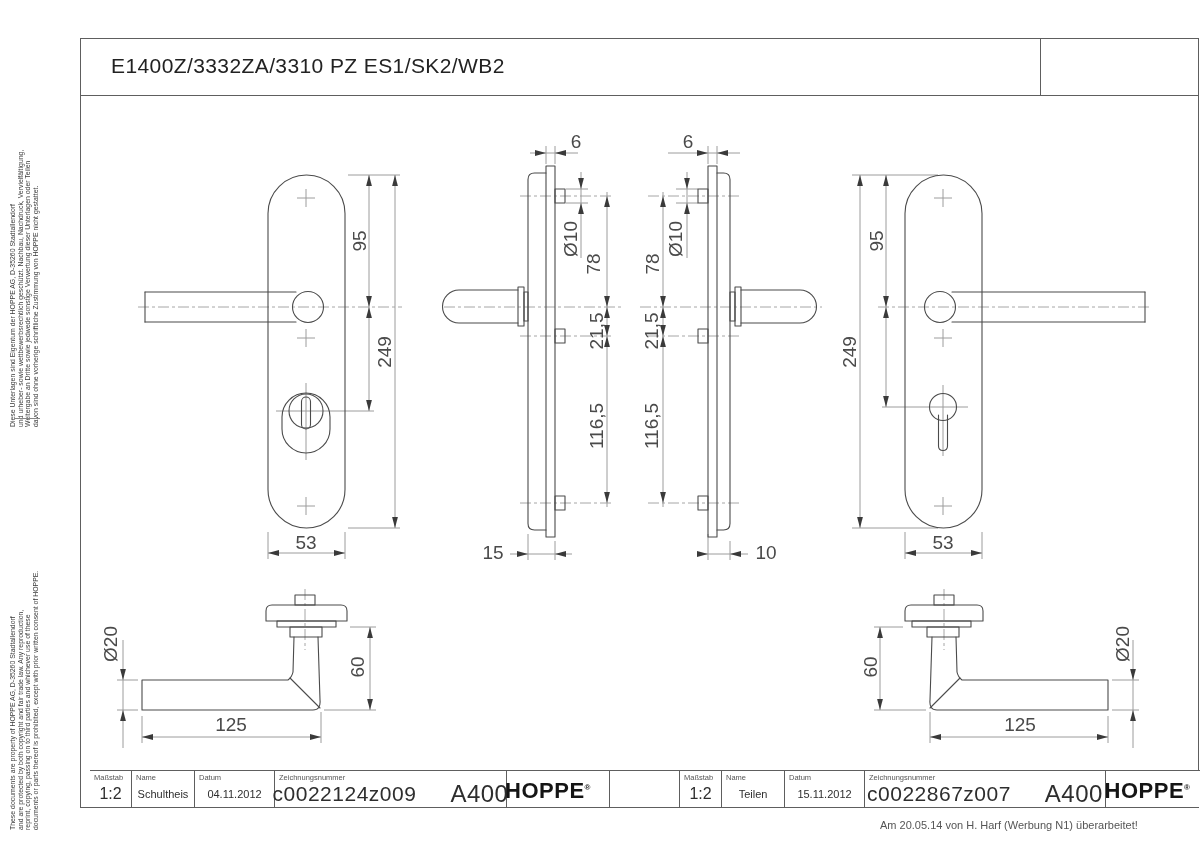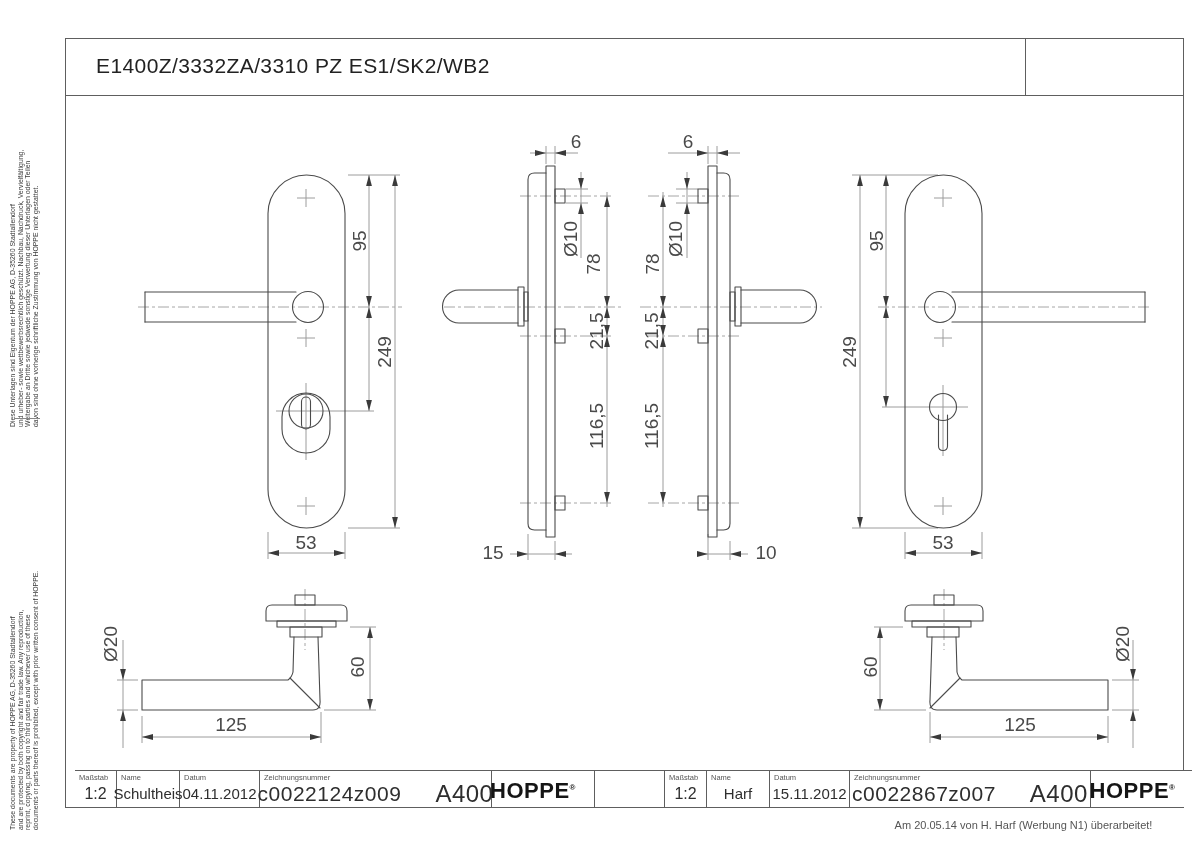--- a/index.html
+++ b/index.html
@@ -6,43 +6,43 @@
   body{width:1200px;height:849px;position:relative;overflow:hidden;
        font-family:"Liberation Sans",sans-serif;color:#333;}
 
   
   .side-note{position:absolute;transform:rotate(-90deg);transform-origin:0 0;
              font-size:6.9px;line-height:1.1;color:#3a3a3a;text-align:left;white-space:nowrap;}
   .side-note span{display:block;}
   .fold-mark{position:absolute;left:14px;top:418px;width:26px;border-top:1px solid #888;}
 
   
-  .sheet{position:absolute;left:65px;top:38px;width:1119px;height:770px;
+  .sheet{position:absolute;left:80px;top:38px;width:1119px;height:770px;
          border:1px solid #5e5e5e;box-sizing:border-box;background:transparent;}
   .titlebar{position:relative;height:57px;border-bottom:1px solid #5e5e5e;box-sizing:border-box;}
   .title{position:absolute;left:30px;top:15px;font-size:21px;letter-spacing:.4px;color:#222;}
   .titlebar-sep{position:absolute;left:959px;top:0;height:100%;border-left:1px solid #5e5e5e;}
 
   
   .tb-row{position:absolute;left:0;bottom:0;width:100%;height:37px;border-top:1px solid #5e5e5e;
           box-sizing:border-box;display:flex;background:#fff;margin-left:9px;}
   .tb-block{display:flex;height:100%;}
   .cell{position:relative;border-right:1px solid #5e5e5e;box-sizing:border-box;height:100%;}
   .cell:last-child{border-right:1px solid #5e5e5e;}
   .tb-right .cell:last-child{border-right:none;}
   .cell-label{position:absolute;top:2px;left:4px;font-size:7.5px;color:#555;white-space:nowrap;}
   .cell-value{display:flex;align-items:center;justify-content:center;height:100%;
-              padding-top:9px;box-sizing:border-box;font-size:15px;color:#2e2e2e;white-space:nowrap;}
+              padding-top:9px;box-sizing:border-box;font-size:11px;color:#2e2e2e;white-space:nowrap;}
   .cell-scale .cell-value{font-size:16px;}
   .cell-zn .cell-value{gap:34px;font-size:21px;letter-spacing:.5px;align-items:center;}
   .zn-fmt{font-size:24px;}
   .cell-logo .cell-value{padding-top:4px;gap:20px;font-weight:bold;font-size:22px;color:#151515;letter-spacing:.5px;}
   .reg{font-size:8px;vertical-align:super;font-weight:bold;}
 
-  .revision-note{position:absolute;left:880px;top:819px;width:287px;text-align:center;
+  .revision-note{position:absolute;left:880px;top:819px;width:287px;text-align:left;
                  font-size:11px;color:#555;}
 
   
   #drawing-svg{position:absolute;left:0;top:0;}
   .ol{stroke:#4b4b4b;stroke-width:1.1;fill:none;stroke-linejoin:round;stroke-linecap:round;}
   .dl{stroke:#9c9c9c;stroke-width:1;fill:none;}
   .cl{stroke:#9c9c9c;stroke-width:.9;fill:none;stroke-dasharray:11 3 3 3;}
   .ar{fill:#3a3a3a;stroke:none;}
   .dt{font-family:"Liberation Sans",sans-serif;font-size:19px;fill:#4a4a4a;}
 </style>
@@ -103,21 +103,21 @@
       <div class="cell" style="width:70px;"></div>
     </div>
 
     <div class="tb-block tb-right" style="width:529px;">
       <div class="cell cell-scale" style="width:42px;">
         <div class="cell-label">Maßstab</div>
         <div class="cell-value">1:2</div>
       </div>
       <div class="cell" style="width:63px;">
         <div class="cell-label">Name</div>
-        <div class="cell-value">Harf</div>
+        <div class="cell-value">Teilen</div>
       </div>
       <div class="cell" style="width:80px;">
         <div class="cell-label">Datum</div>
         <div class="cell-value">15.11.2012</div>
       </div>
       <div class="cell cell-zn" style="width:241px;">
         <div class="cell-label">Zeichnungsnummer</div>
         <div class="cell-value">
           <span>c0022867z007</span>
           <span class="zn-fmt">A400</span>

